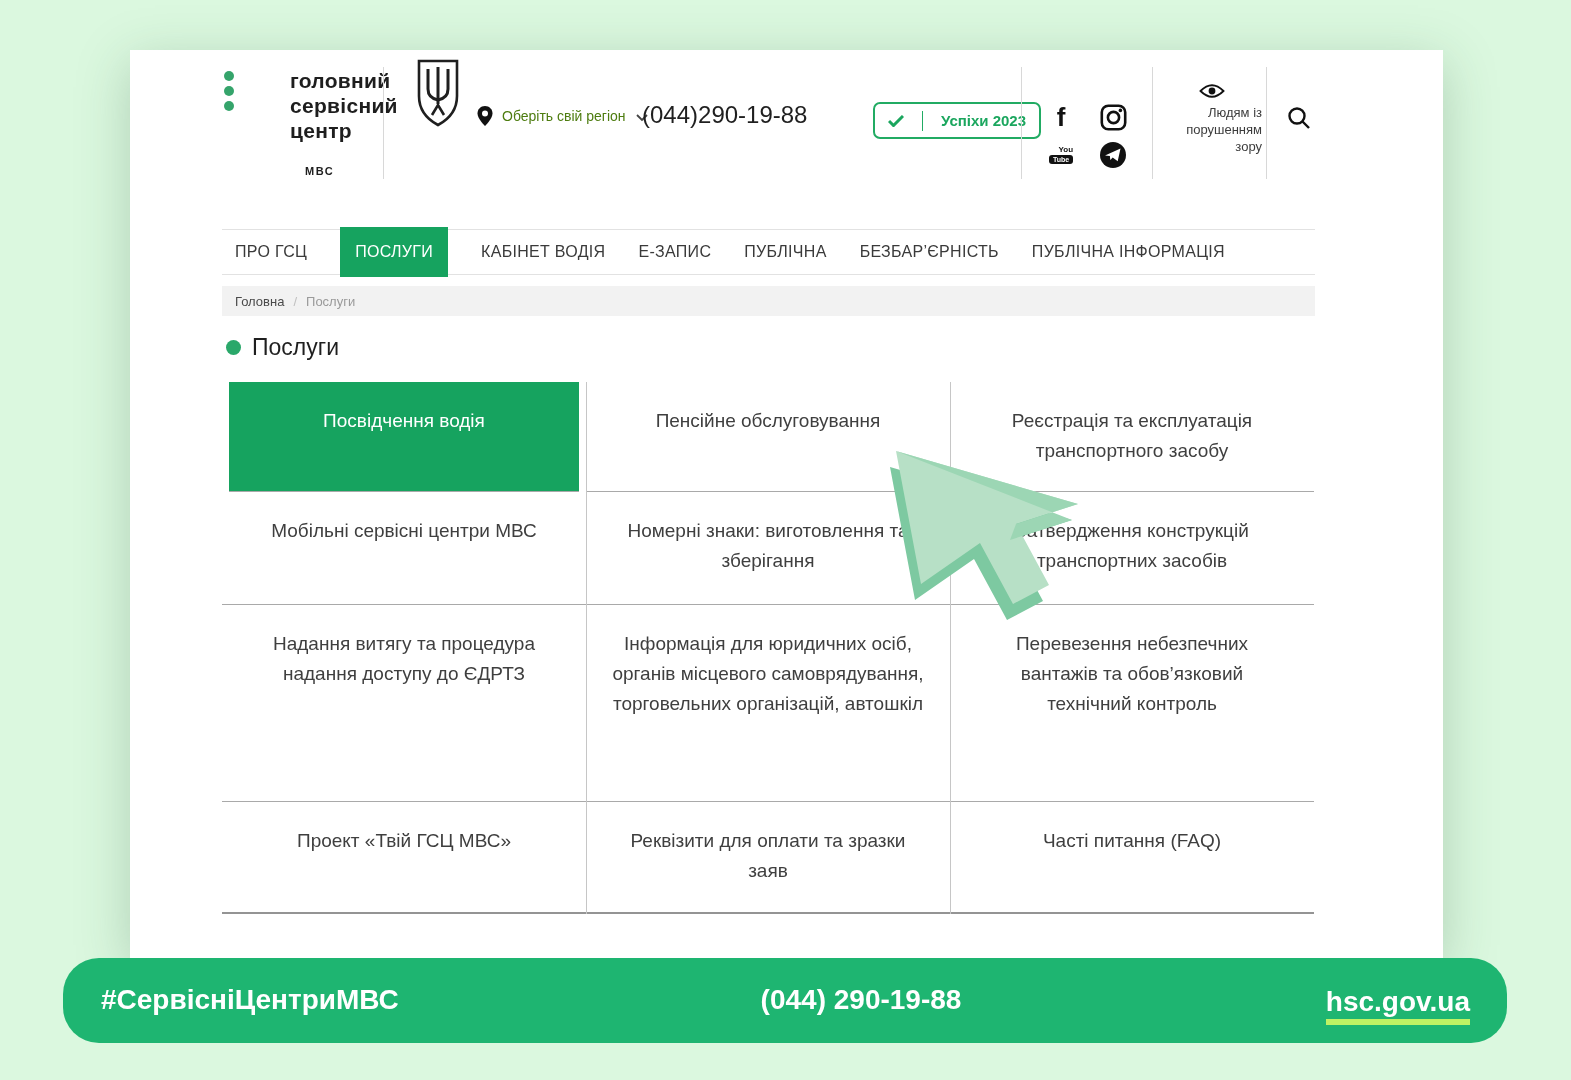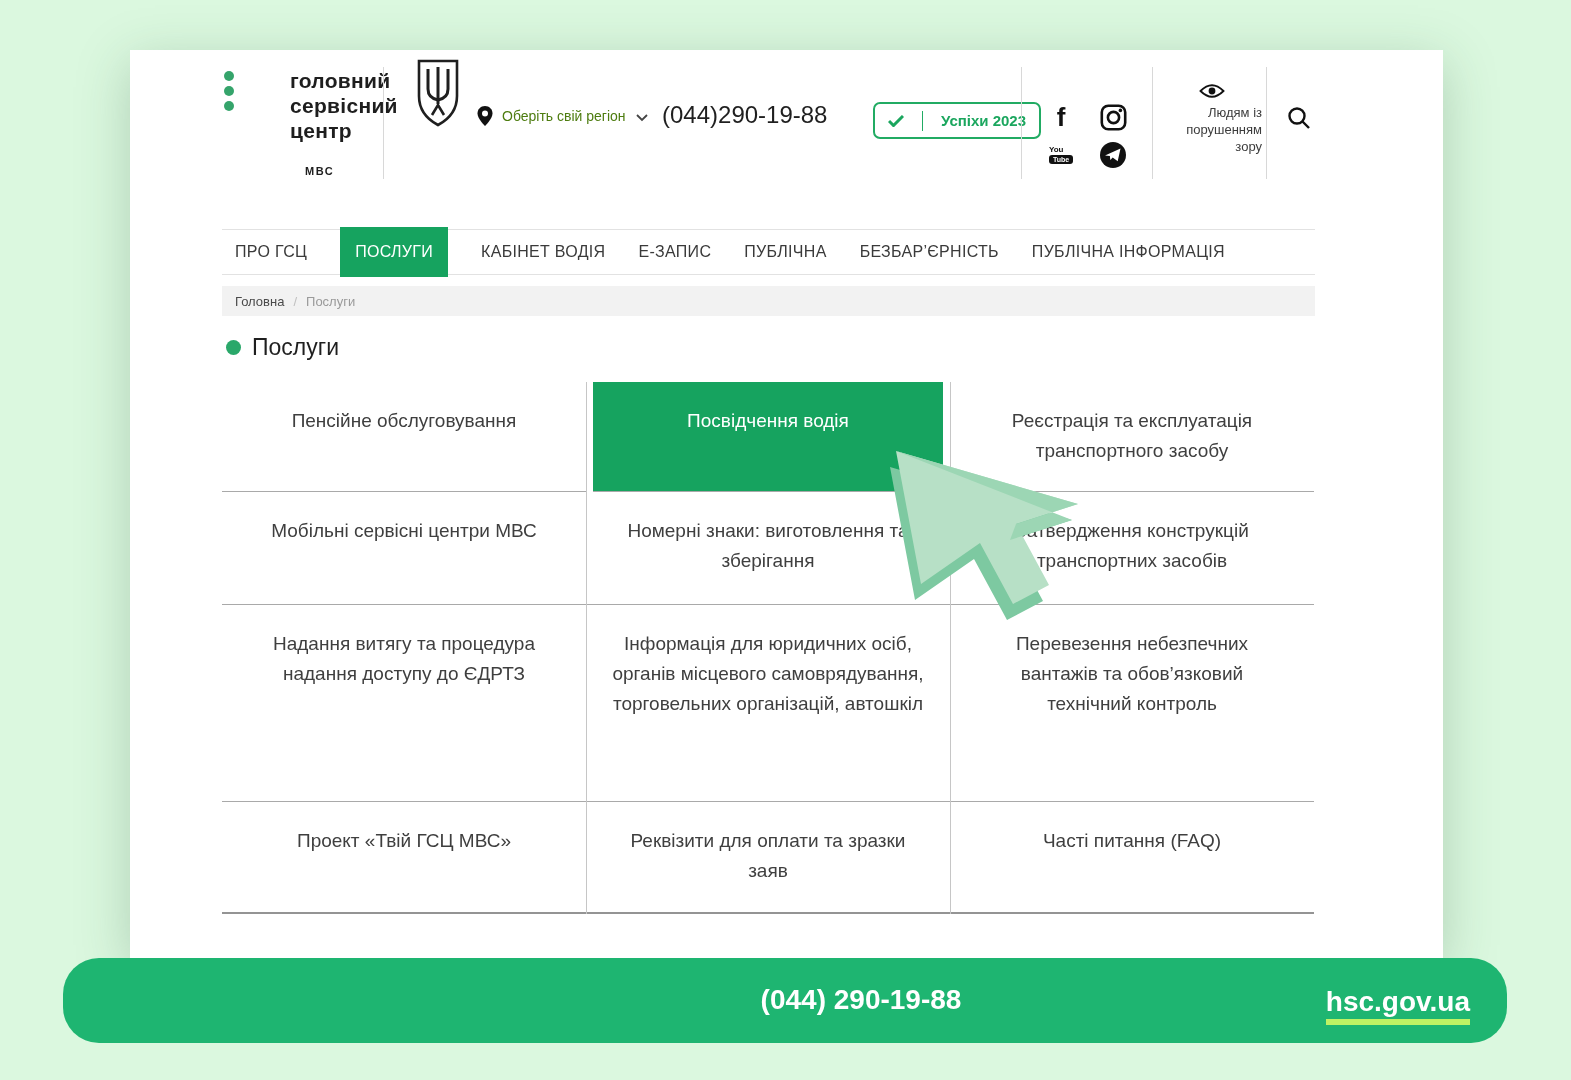--- a/index.html
+++ b/index.html
@@ -19,32 +19,32 @@
 
   .vdiv { position:absolute; width:1px; background:#d8d8d8; top:17px; height:112px; }
   .vdiv1 { left:253px; } .vdiv2 { left:891px; } .vdiv3 { left:1022px; } .vdiv4 { left:1136px; }
 
   .emblem { position:absolute; left:281px; top:8px; }
 
   .region { position:absolute; left:346px; top:55px; display:flex; align-items:center; gap:8px;
     font-size:14px; color:#4d7c0f; cursor:pointer; }
   .region .chev { margin-left:2px; margin-top:3px; }
 
-  .phone-header { position:absolute; left:532px; top:51px; font-size:24px; font-weight:500; color:#1f1f1f;text-align:right; }
+  .phone-header { position:absolute; left:512px; top:51px; font-size:24px; font-weight:500; color:#1f1f1f;text-align:right; }
 
   .success-btn { position:absolute; left:743px; top:52px; height:37px; display:flex; align-items:center;
     gap:18px; padding:0 13px; border:2px solid #21ab63; border-radius:7px; background:#fff; cursor:pointer; }
   .success-btn .sep { width:1px; height:20px; background:#21ab63; }
   .success-btn .lbl { font-size:15px; font-weight:bold; color:#1ba65e; }
 
   .socials { position:absolute; left:905px; top:48px; display:grid;
     grid-template-columns:52px 52px; grid-template-rows:38px 38px; }
   .soc { display:flex; align-items:center; justify-content:center; cursor:pointer; }
   .fb-glyph { font-weight:bold; font-size:26px; color:#111; line-height:1; }
-  .yt-wrap { text-align:left; line-height:1; }
+  .yt-wrap { text-align:right; line-height:1; }
   .yt-you { font-size:8px; font-weight:bold; color:#111; }
   .yt-tube { background:#111; color:#fff; font-size:7px; font-weight:bold; border-radius:3px; padding:1px 4px; margin-top:1px; }
 
   .access { position:absolute; left:1032px; top:33px; width:100px; text-align:center; cursor:pointer; }
   .access .txt { font-size:13px; color:#3c3c3c; line-height:17px; margin-top:5px;text-align:right; }
 
   .search-btn { position:absolute; left:1156px; top:55px; cursor:pointer; }
 
   
   .navbar { position:absolute; left:92px; top:179px; width:1093px; height:46px;
@@ -216,22 +216,22 @@
       <span class="bc-sep">/</span>
       <span class="bc-cur">Послуги</span>
     </div>
 
     <div class="section-head">
       <div class="section-dot"></div>
       <div class="section-title">Послуги</div>
     </div>
 
     <div class="grid">
+      <div class="cell active">Посвідчення водія</div>
       <div class="cell">Пенсійне обслуговування</div>
-      <div class="cell active">Посвідчення водія</div>
       <div class="cell">Реєстрація та експлуатація транспортного засобу</div>
 
       <div class="cell">Мобільні сервісні центри МВС</div>
       <div class="cell">Номерні знаки: виготовлення та зберігання</div>
       <div class="cell">Затвердження конструкцій транспортних засобів</div>
 
       <div class="cell">Надання витягу та процедура надання доступу до ЄДРТЗ</div>
       <div class="cell">Інформація для юридичних осіб, органів місцевого самоврядування, торговельних організацій, автошкіл</div>
       <div class="cell">Перевезення небезпечних вантажів та обов’язковий технічний контроль</div>
 
@@ -247,17 +247,18 @@
 
   <div class="cursor-overlay">
     <svg width="250" height="195" viewBox="0 0 250 195">
       <polygon points="37,29 219,82 157,102 190,163 154,182 121,121 62,162" fill="#7dc9a1"></polygon>
       <polygon points="43,13 225,66 163,86 196,147 160,166 127,105 68,146" fill="#b7e0c6"></polygon>
       <polygon points="43,13 225,66 163,86 157,102 219,82" fill="#9cd6b4"></polygon>
     </svg>
   </div>
 
   <div class="footer-bar">
+    <div class="f-hash">#СервісніЦентриМВС</div>
     <div class="f-phone">(044) 290-19-88</div>
     <div class="f-site">hsc.gov.ua</div>
   </div>
 
 </div>
 
 </body></html>

